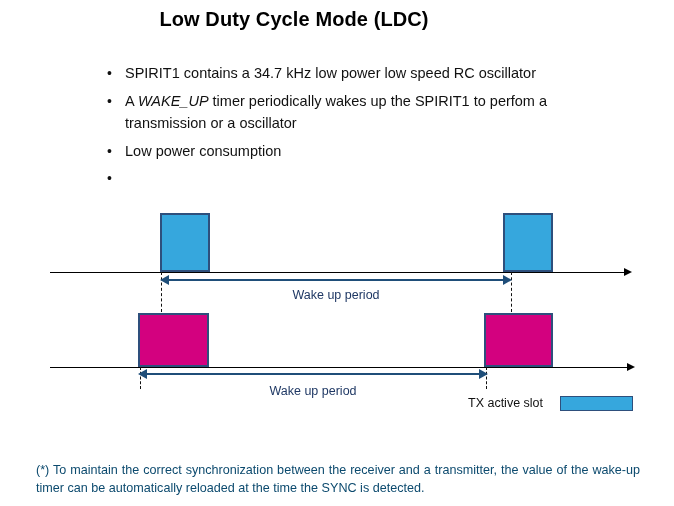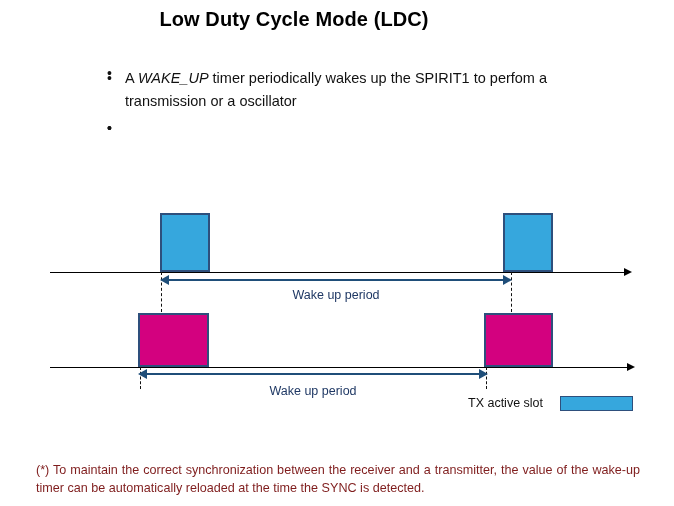--- a/index.html
+++ b/index.html
@@ -113,44 +113,46 @@
   }
   .legend-swatch.tx{background:#36A7DD;}
   .legend-swatch.rx{background:#D3017F;}
 
   
   .footnote{
     position:absolute;
     left:36px;top:461px;width:604px;
     font-size:12.6px;
     line-height:18px;
-    color:#7f1d1d;
+    color:#0c4a6e;
     text-align:justify;
   }
 </style>
 </head>
 <body>
 
 <div class="slide">
 
   <div class="title">Low Duty Cycle Mode (LDC)</div>
 
   <div class="bullets">
 
     <div class="bullet">
       <span class="dot">•</span>
+      <span>SPIRIT1  contains a 34.7 kHz low power low speed RC oscillator</span>
     </div>
 
     <div class="bullet">
       <span class="dot">•</span>
       <span>A </span><i>WAKE_UP</i><span> timer periodically wakes up the SPIRIT1 to perfom a transmission or a oscillator</span>
     </div>
 
     <div class="bullet">
       <span class="dot">•</span>
+      <span>Low power consumption</span>
     </div>
 
     <div class="bullet">
       <span class="dot">•</span>
     </div>
 
   </div>
 
   <div class="diagram">
 

